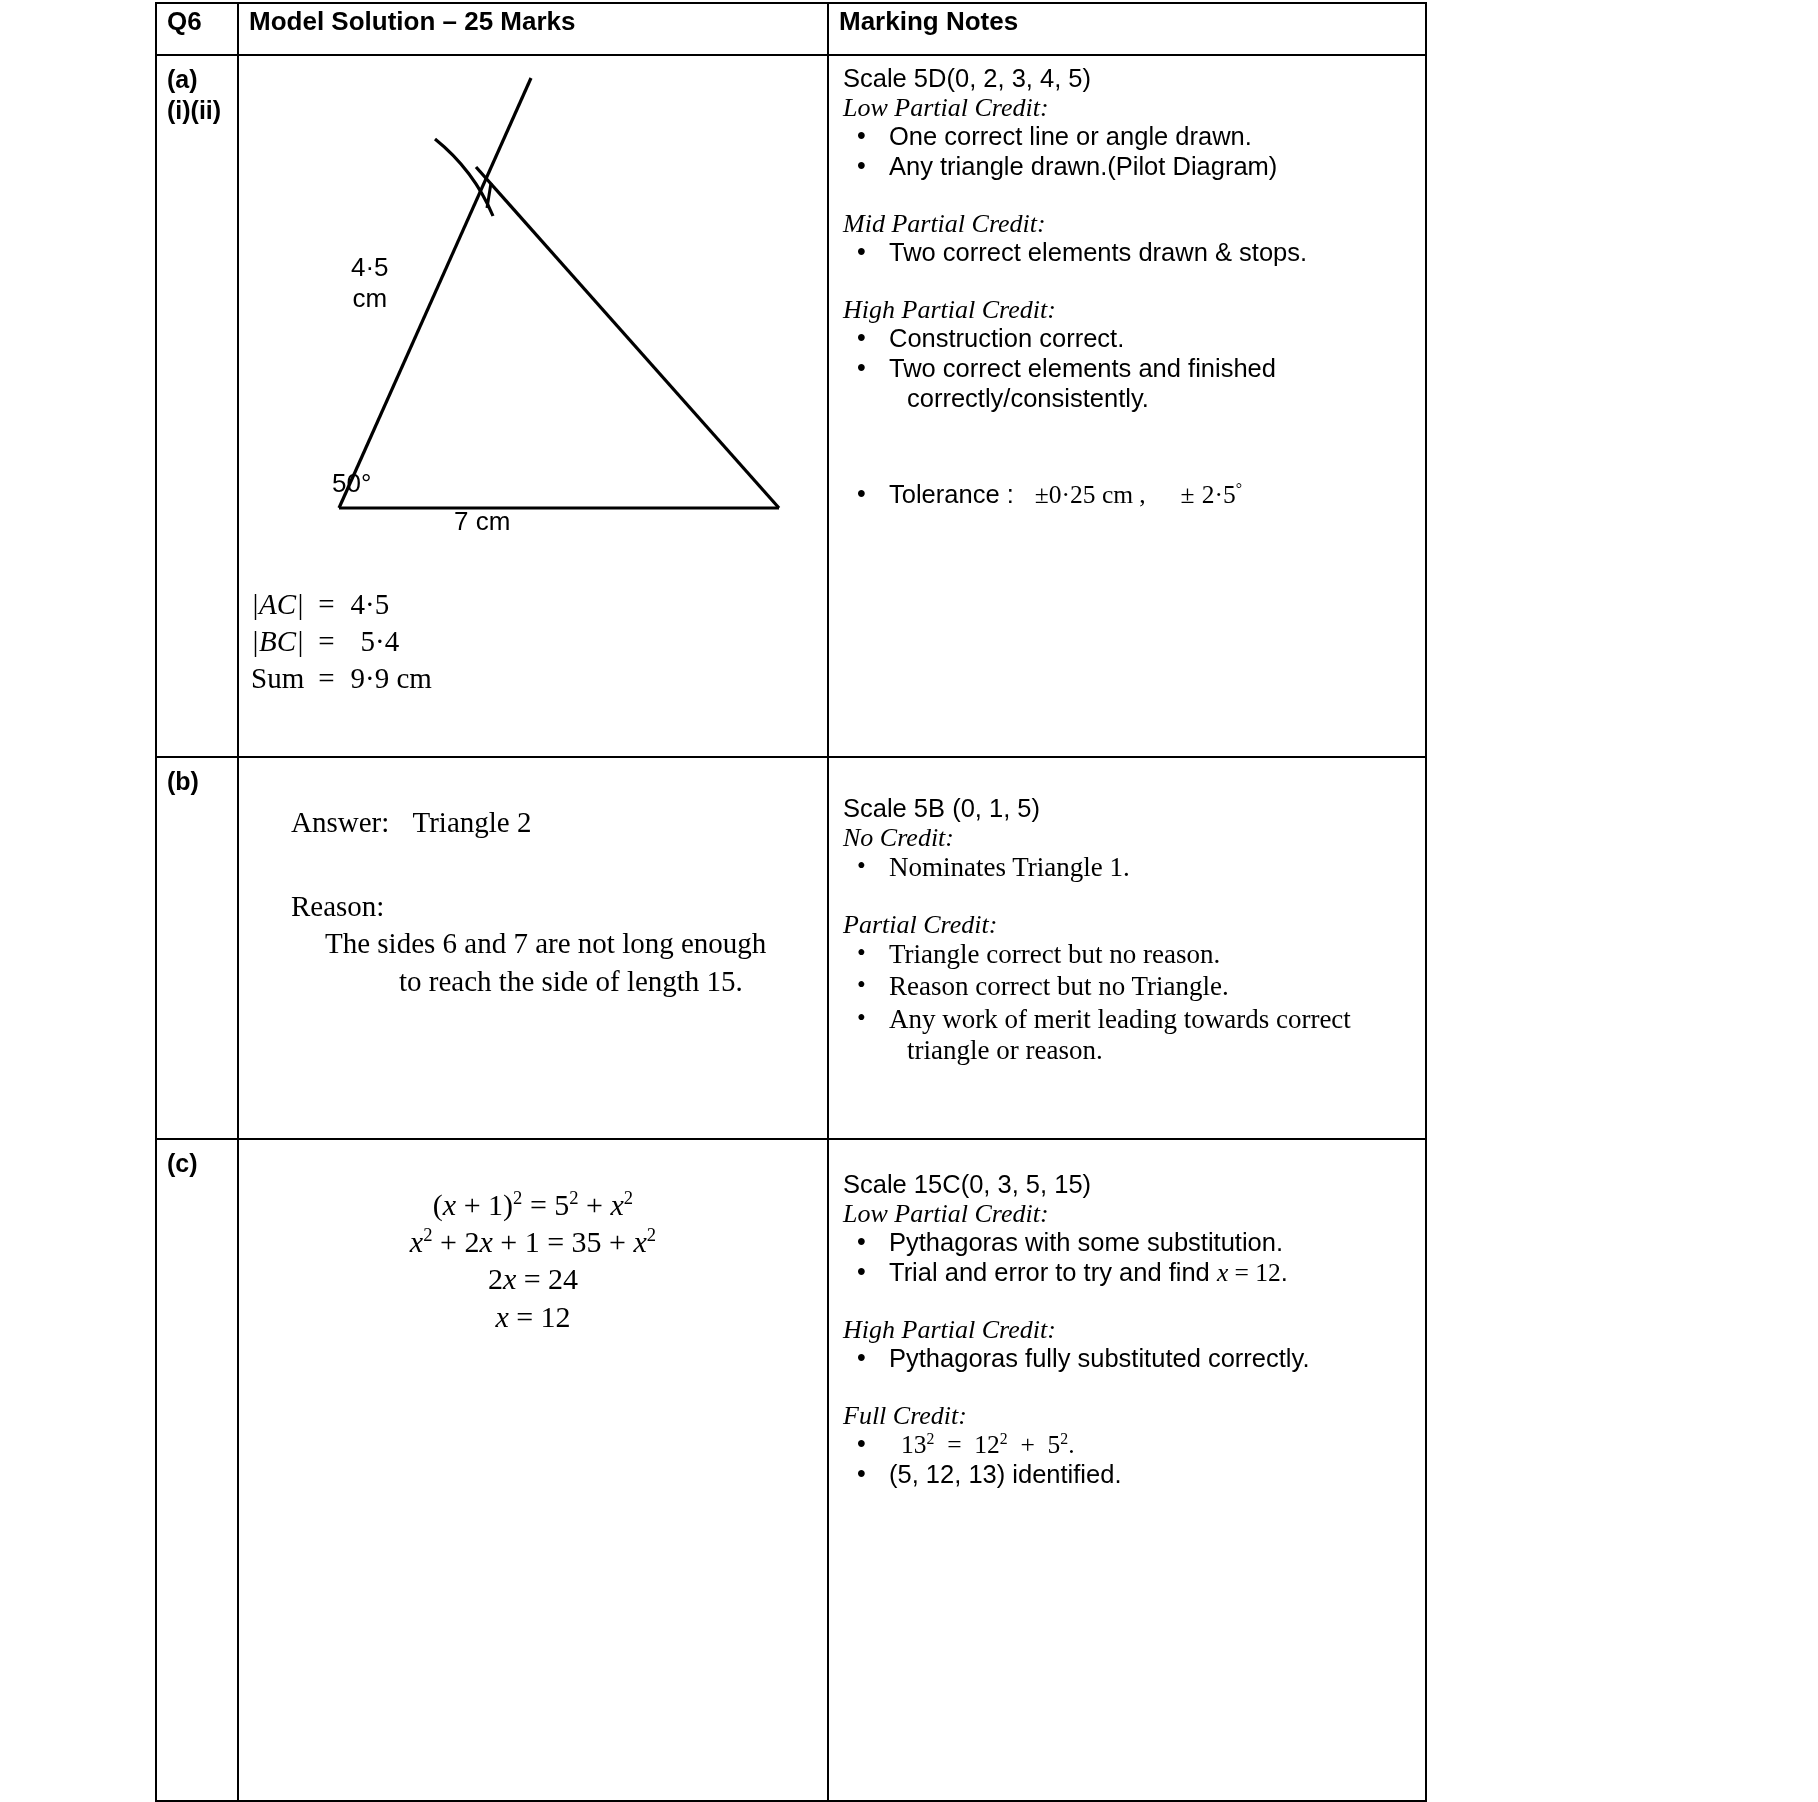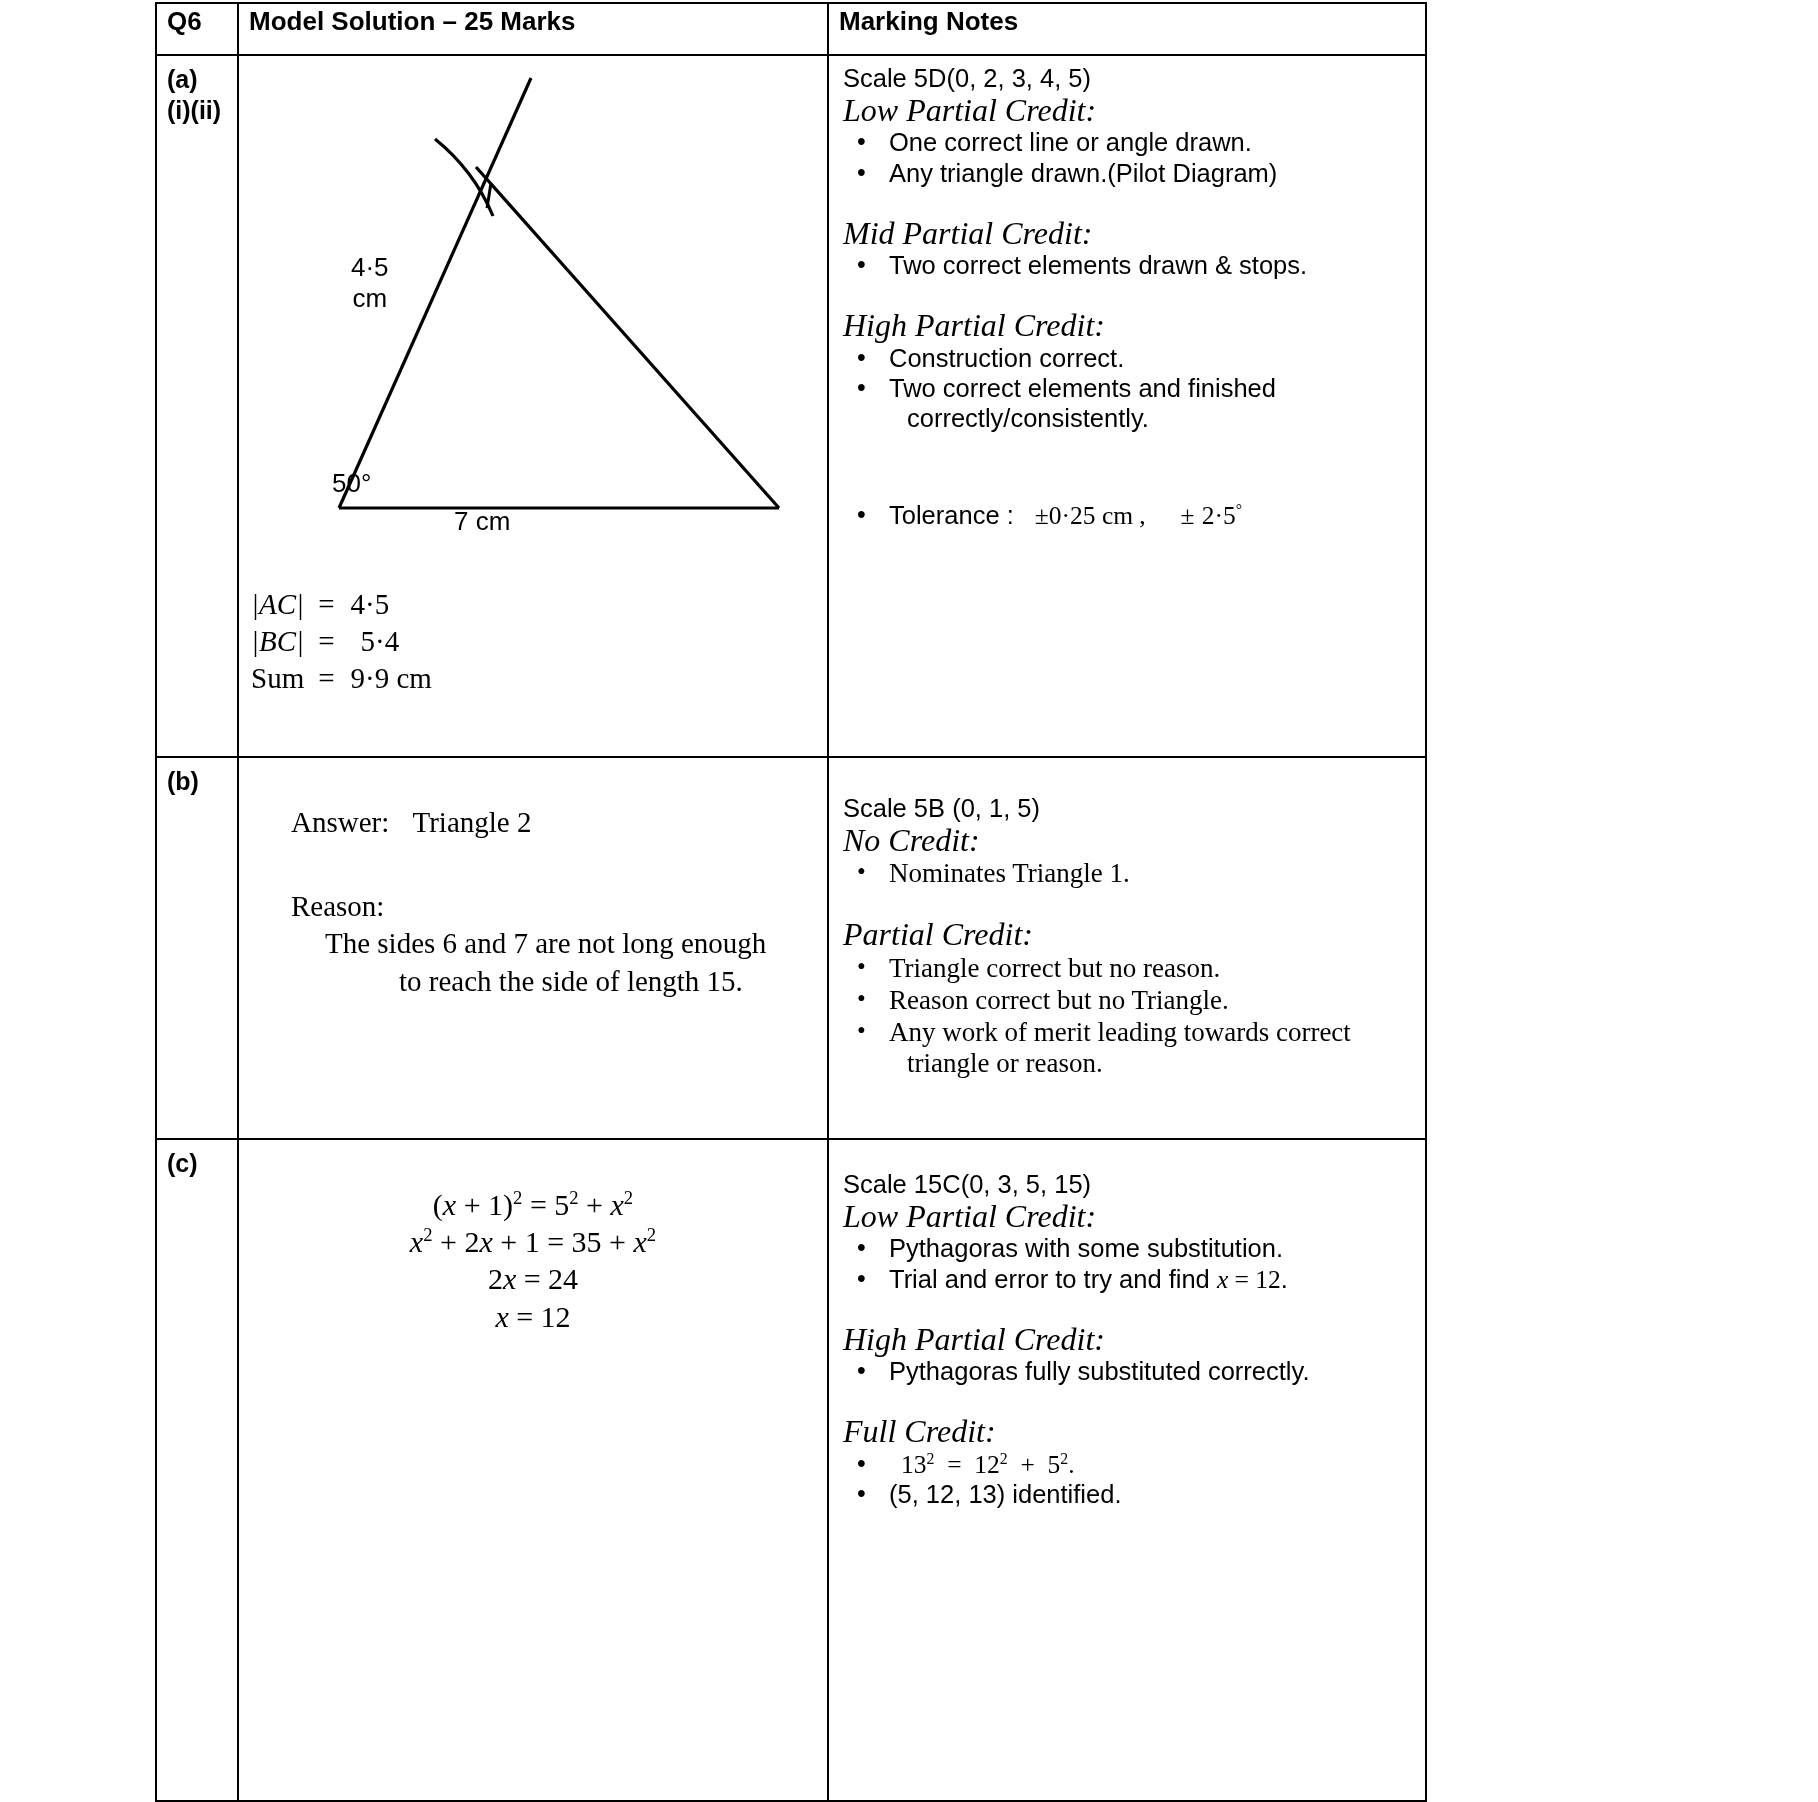--- a/index.html
+++ b/index.html
@@ -76,21 +76,21 @@
   .scale-line {
     font-family: "Liberation Sans", sans-serif;
     font-size: 25.5px;
     margin: 0;
     padding: 0;
     white-space: nowrap;
   }
   .credit-head {
     font-family: "Liberation Serif", serif;
     font-style: italic;
-    font-size: 32px;
+    font-size: 26px;
     margin: 0;
     padding: 0;
     white-space: nowrap;
   }
   ul.bullets {
     list-style: none;
     margin: 0;
     padding: 0;
   }
   ul.bullets li {

